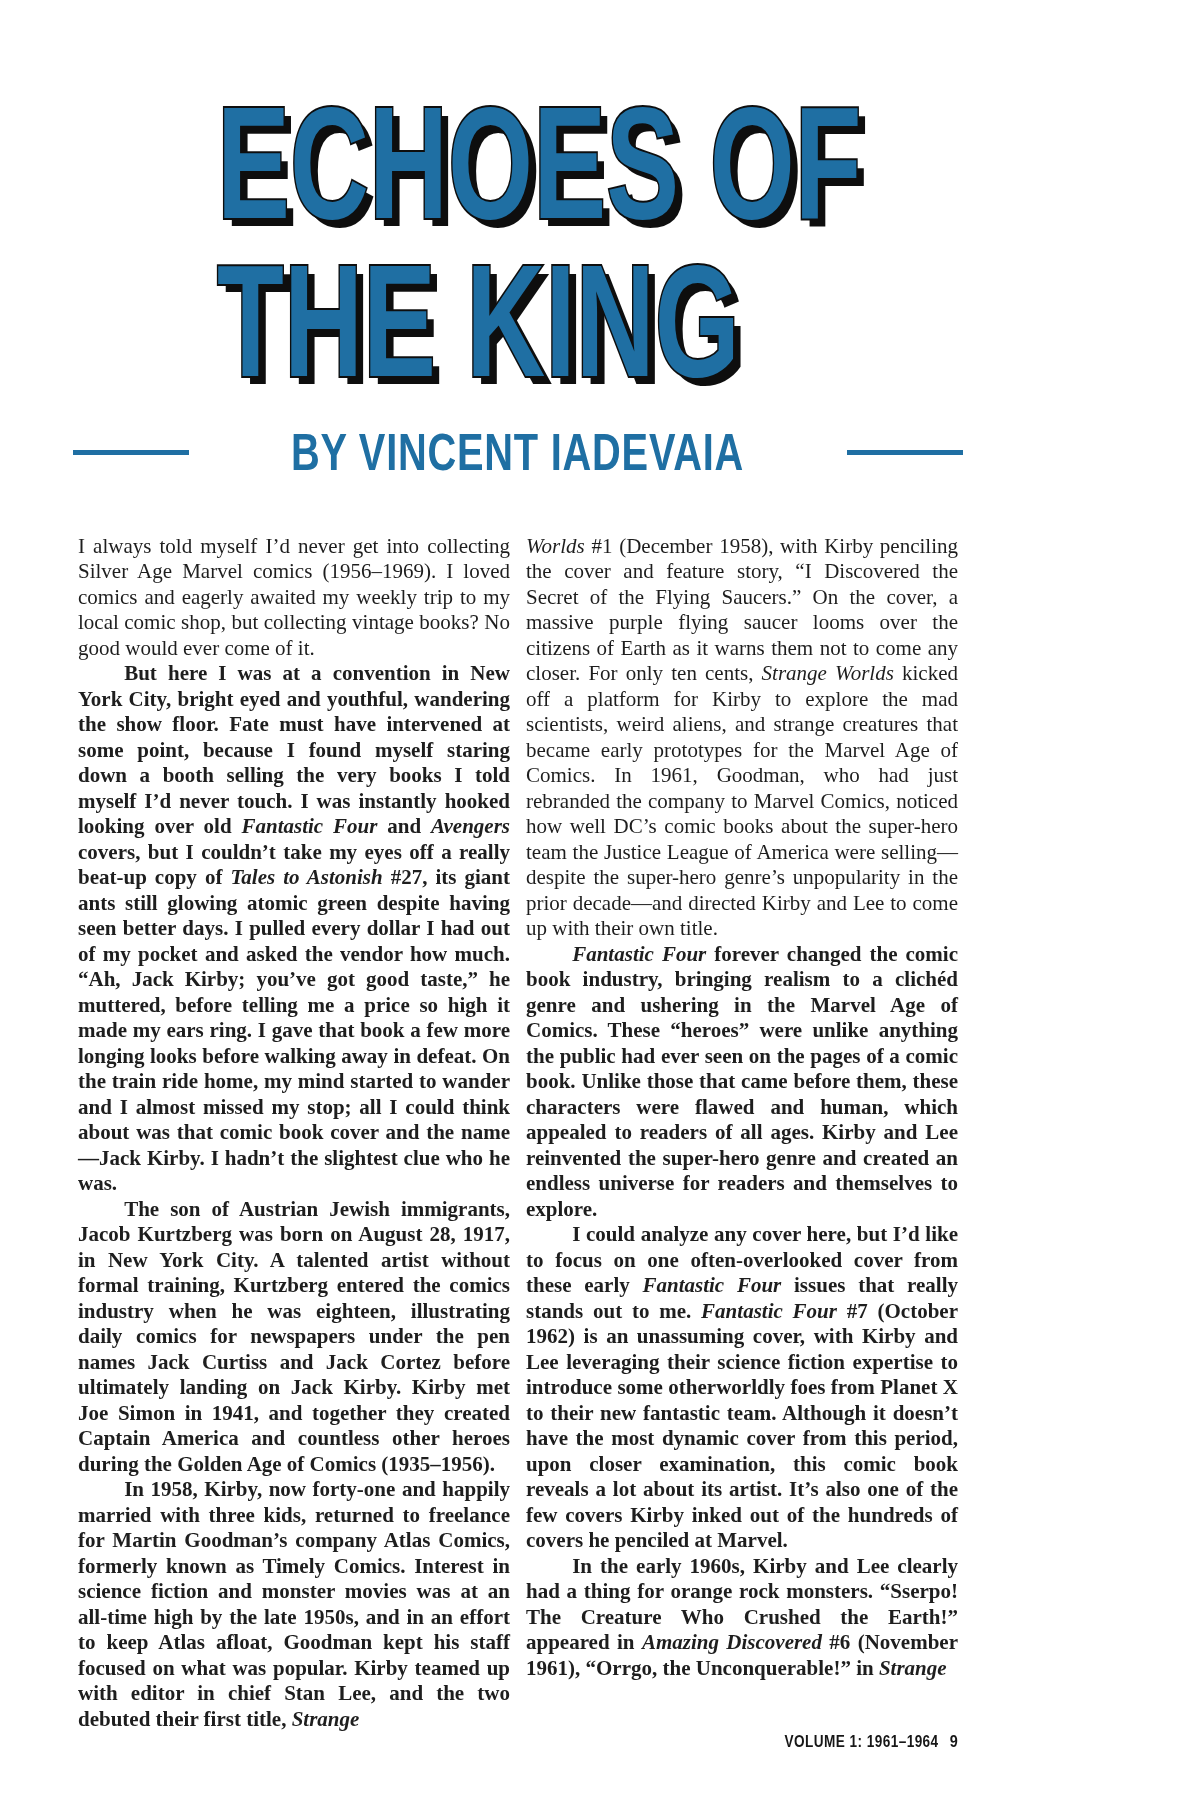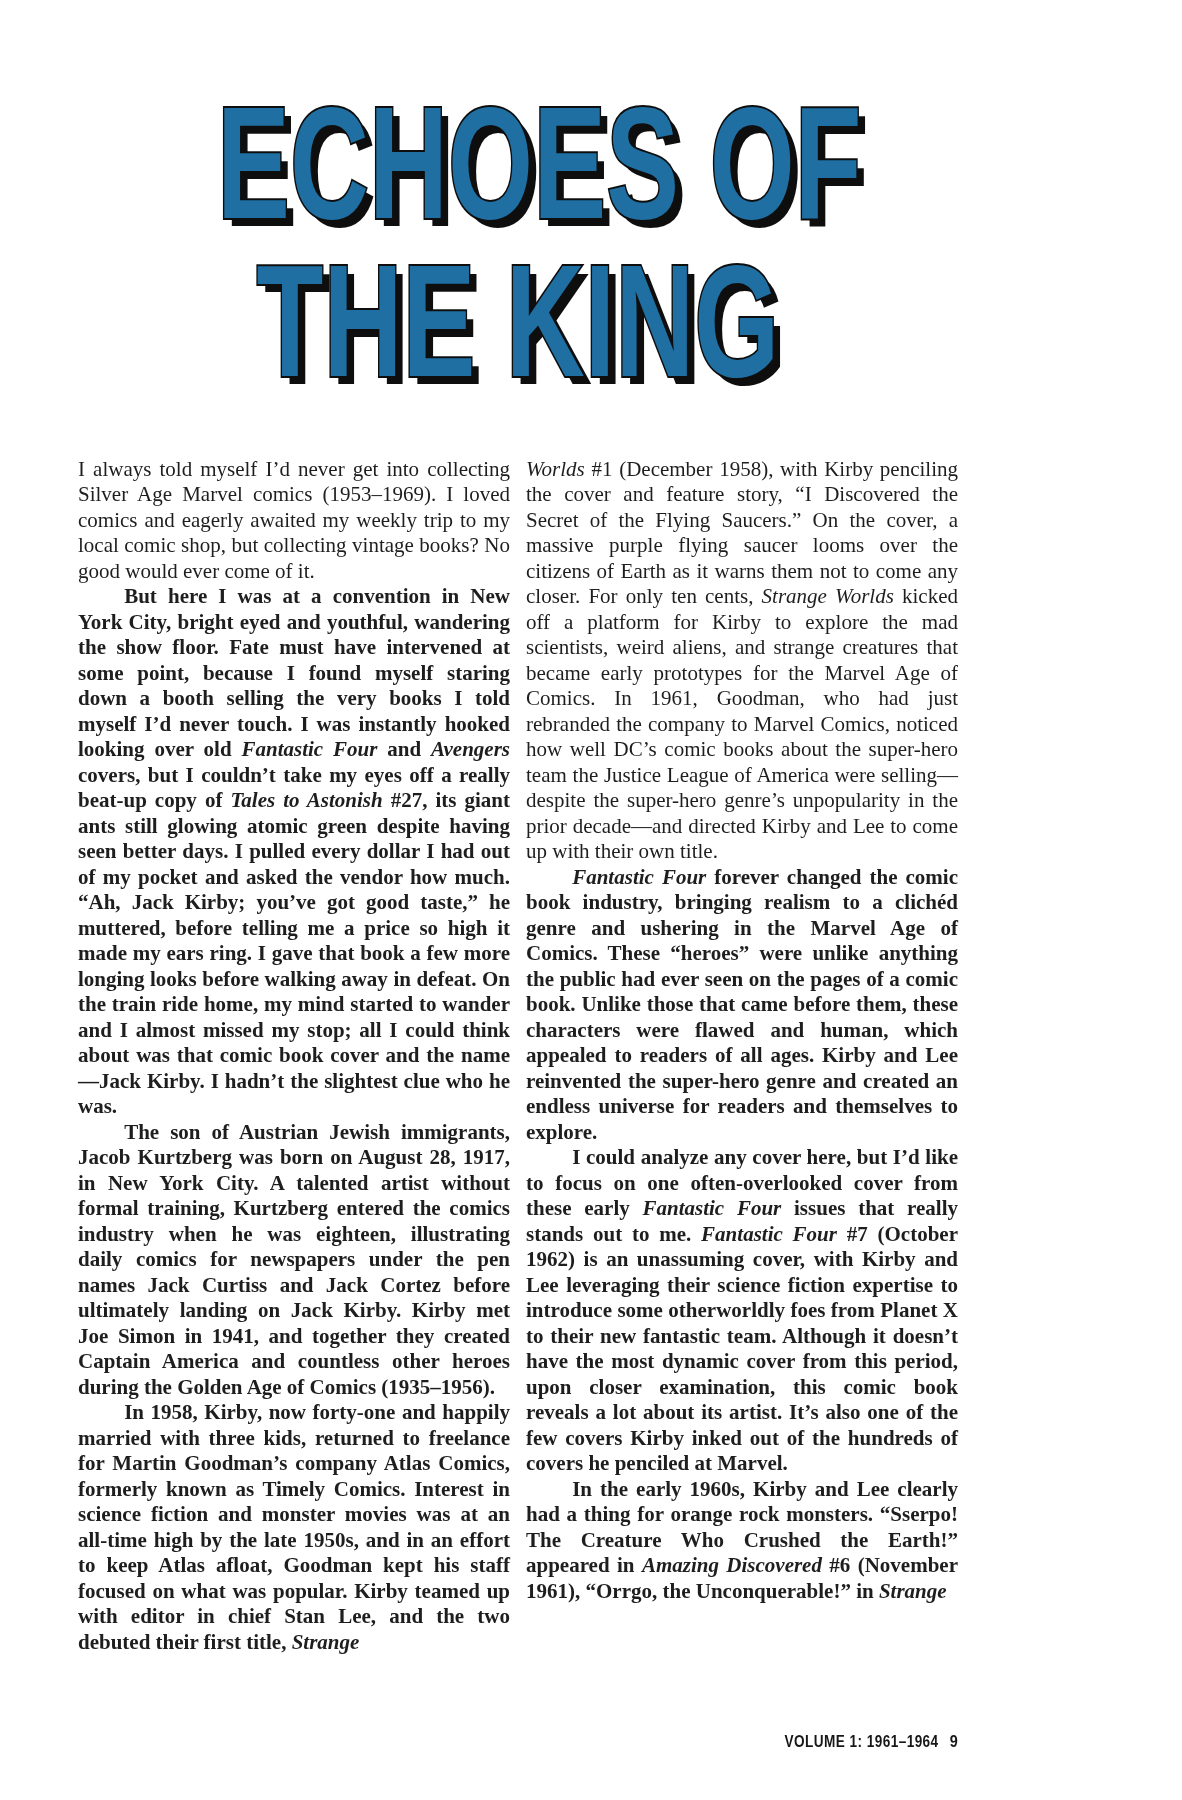--- a/index.html
+++ b/index.html
@@ -8,21 +8,20 @@
 
   .content {
     position: absolute;
     left: 78px; top: 0;
     width: 880px; height: 1800px;
   }
 
   
   .title-block {
     margin-top: 84px;
-    text-align: center;
     color: var(--title-blue, #1f6fa3);
   }
   .title-line {
     display: block;
     font-family: "Liberation Sans", sans-serif;
     font-weight: 700;
     font-size: 160px;
     line-height: 0.99;
     white-space: nowrap;
     transform: scaleX(0.684);
@@ -95,24 +94,29 @@
 </head>
 <body>
 
 <div class="content">
 
   <h1 class="title-block">
     <span class="title-line">ECHOES OF</span>
     <span class="title-line">THE KING</span>
   </h1>
 
+  <div class="byline-row">
+    <span class="byline-rule"></span>
+    <span class="byline-text">BY VINCENT IADEVAIA</span>
+    <span class="byline-rule"></span>
+  </div>
 
   <div class="columns">
     <div class="col">
-        <p class="para"><span>I always told myself I’d never get into collecting Silver Age Marvel comics (1953–1969). I loved comics and eagerly awaited my weekly trip to my local comic shop, but collecting vintage books? No good would ever come of it.</span></p>
+        <p class="para"><span>I always told myself I’d never get into collecting Silver Age Marvel comics (1956–1969). I loved comics and eagerly awaited my weekly trip to my local comic shop, but collecting vintage books? No good would ever come of it.</span></p>
         <p class="para indent"><span>But here I was at a convention in New York City, bright eyed and youthful, wandering the show floor. Fate must have intervened at some point, because I found myself staring down a booth selling the very books I told myself I’d never touch. I was instantly hooked looking over old </span><i>Fantastic Four</i><span> and </span><i>Avengers</i><span> covers, but I couldn’t take my eyes off a really beat-up copy of </span><i>Tales to Astonish</i><span> #27, its giant ants still glowing atomic green despite having seen better days. I pulled every dollar I had out of my pocket and asked the vendor how much. “Ah, Jack Kirby; you’ve got good taste,” he muttered, before telling me a price so high it made my ears ring. I gave that book a few more longing looks before walking away in defeat. On the train ride home, my mind started to wander and I almost missed my stop; all I could think about was that comic book cover and the name—Jack Kirby. I hadn’t the slightest clue who he was.</span></p>
         <p class="para indent"><span>The son of Austrian Jewish immigrants, Jacob Kurtzberg was born on August 28, 1917, in New York City. A talented artist without formal training, Kurtzberg entered the comics industry when he was eighteen, illustrating daily comics for newspapers under the pen names Jack Curtiss and Jack Cortez before ultimately landing on Jack Kirby. Kirby met Joe Simon in 1941, and together they created Captain America and countless other heroes during the Golden Age of Comics (1935–1956).</span></p>
         <p class="para indent"><span>In 1958, Kirby, now forty-one and happily married with three kids, returned to freelance for Martin Goodman’s company Atlas Comics, formerly known as Timely Comics. Interest in science fiction and monster movies was at an all-time high by the late 1950s, and in an effort to keep Atlas afloat, Goodman kept his staff focused on what was popular. Kirby teamed up with editor in chief Stan Lee, and the two debuted their first title, </span><i>Strange</i></p>
       </div>
     <div class="col">
         <p class="para"><i>Worlds</i><span> #1 (December 1958), with Kirby penciling the cover and feature story, “I Discovered the Secret of the Flying Saucers.” On the cover, a massive purple flying saucer looms over the citizens of Earth as it warns them not to come any closer. For only ten cents, </span><i>Strange Worlds</i><span> kicked off a platform for Kirby to explore the mad scientists, weird aliens, and strange creatures that became early prototypes for the Marvel Age of Comics. In 1961, Goodman, who had just rebranded the company to Marvel Comics, noticed how well DC’s comic books about the super-hero team the Justice League of America were selling—despite the super-hero genre’s unpopularity in the prior decade—and directed Kirby and Lee to come up with their own title.</span></p>
         <p class="para indent"><i>Fantastic Four</i><span> forever changed the comic book industry, bringing realism to a clichéd genre and ushering in the Marvel Age of Comics. These “heroes” were unlike anything the public had ever seen on the pages of a comic book. Unlike those that came before them, these characters were flawed and human, which appealed to readers of all ages. Kirby and Lee reinvented the super-hero genre and created an endless universe for readers and themselves to explore.</span></p>
         <p class="para indent"><span>I could analyze any cover here, but I’d like to focus on one often-overlooked cover from these early </span><i>Fantastic Four</i><span> issues that really stands out to me. </span><i>Fantastic Four</i><span> #7 (October 1962) is an unassuming cover, with Kirby and Lee leveraging their science fiction expertise to introduce some otherworldly foes from Planet X to their new fantastic team. Although it doesn’t have the most dynamic cover from this period, upon closer examination, this comic book reveals a lot about its artist. It’s also one of the few covers Kirby inked out of the hundreds of covers he penciled at Marvel.</span></p>
         <p class="para indent"><span>In the early 1960s, Kirby and Lee clearly had a thing for orange rock monsters. “Sserpo! The Creature Who Crushed the Earth!” appeared in </span><i>Amazing Discovered</i><span> #6 (November 1961), “Orrgo, the Unconquerable!” in </span><i>Strange</i></p>
       </div>

